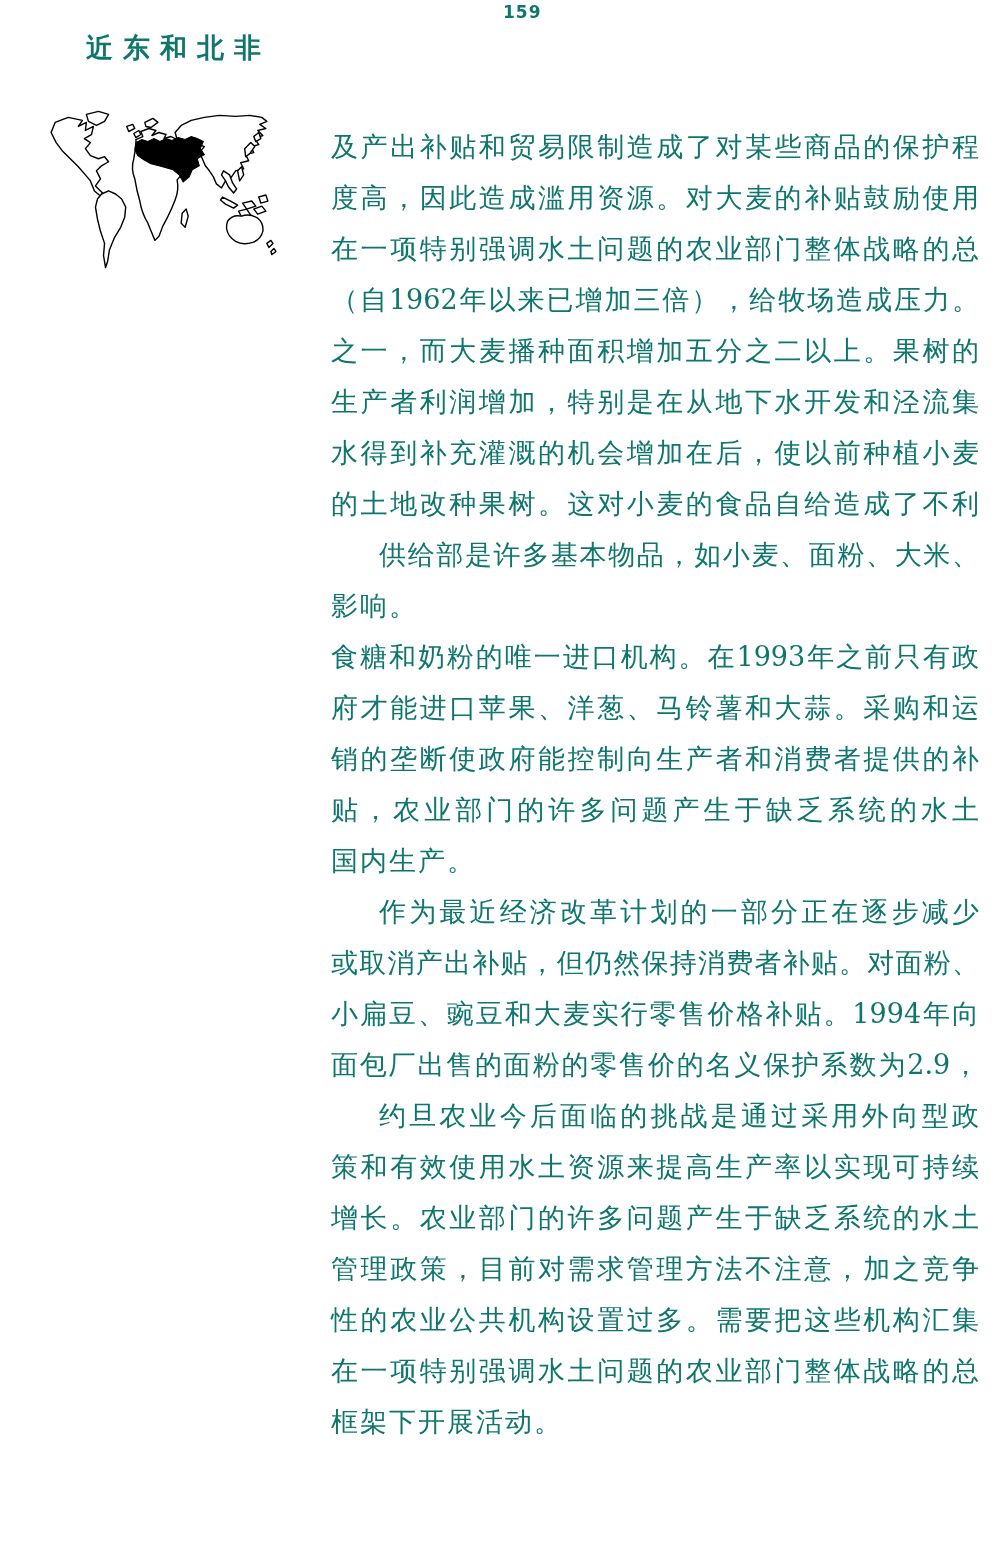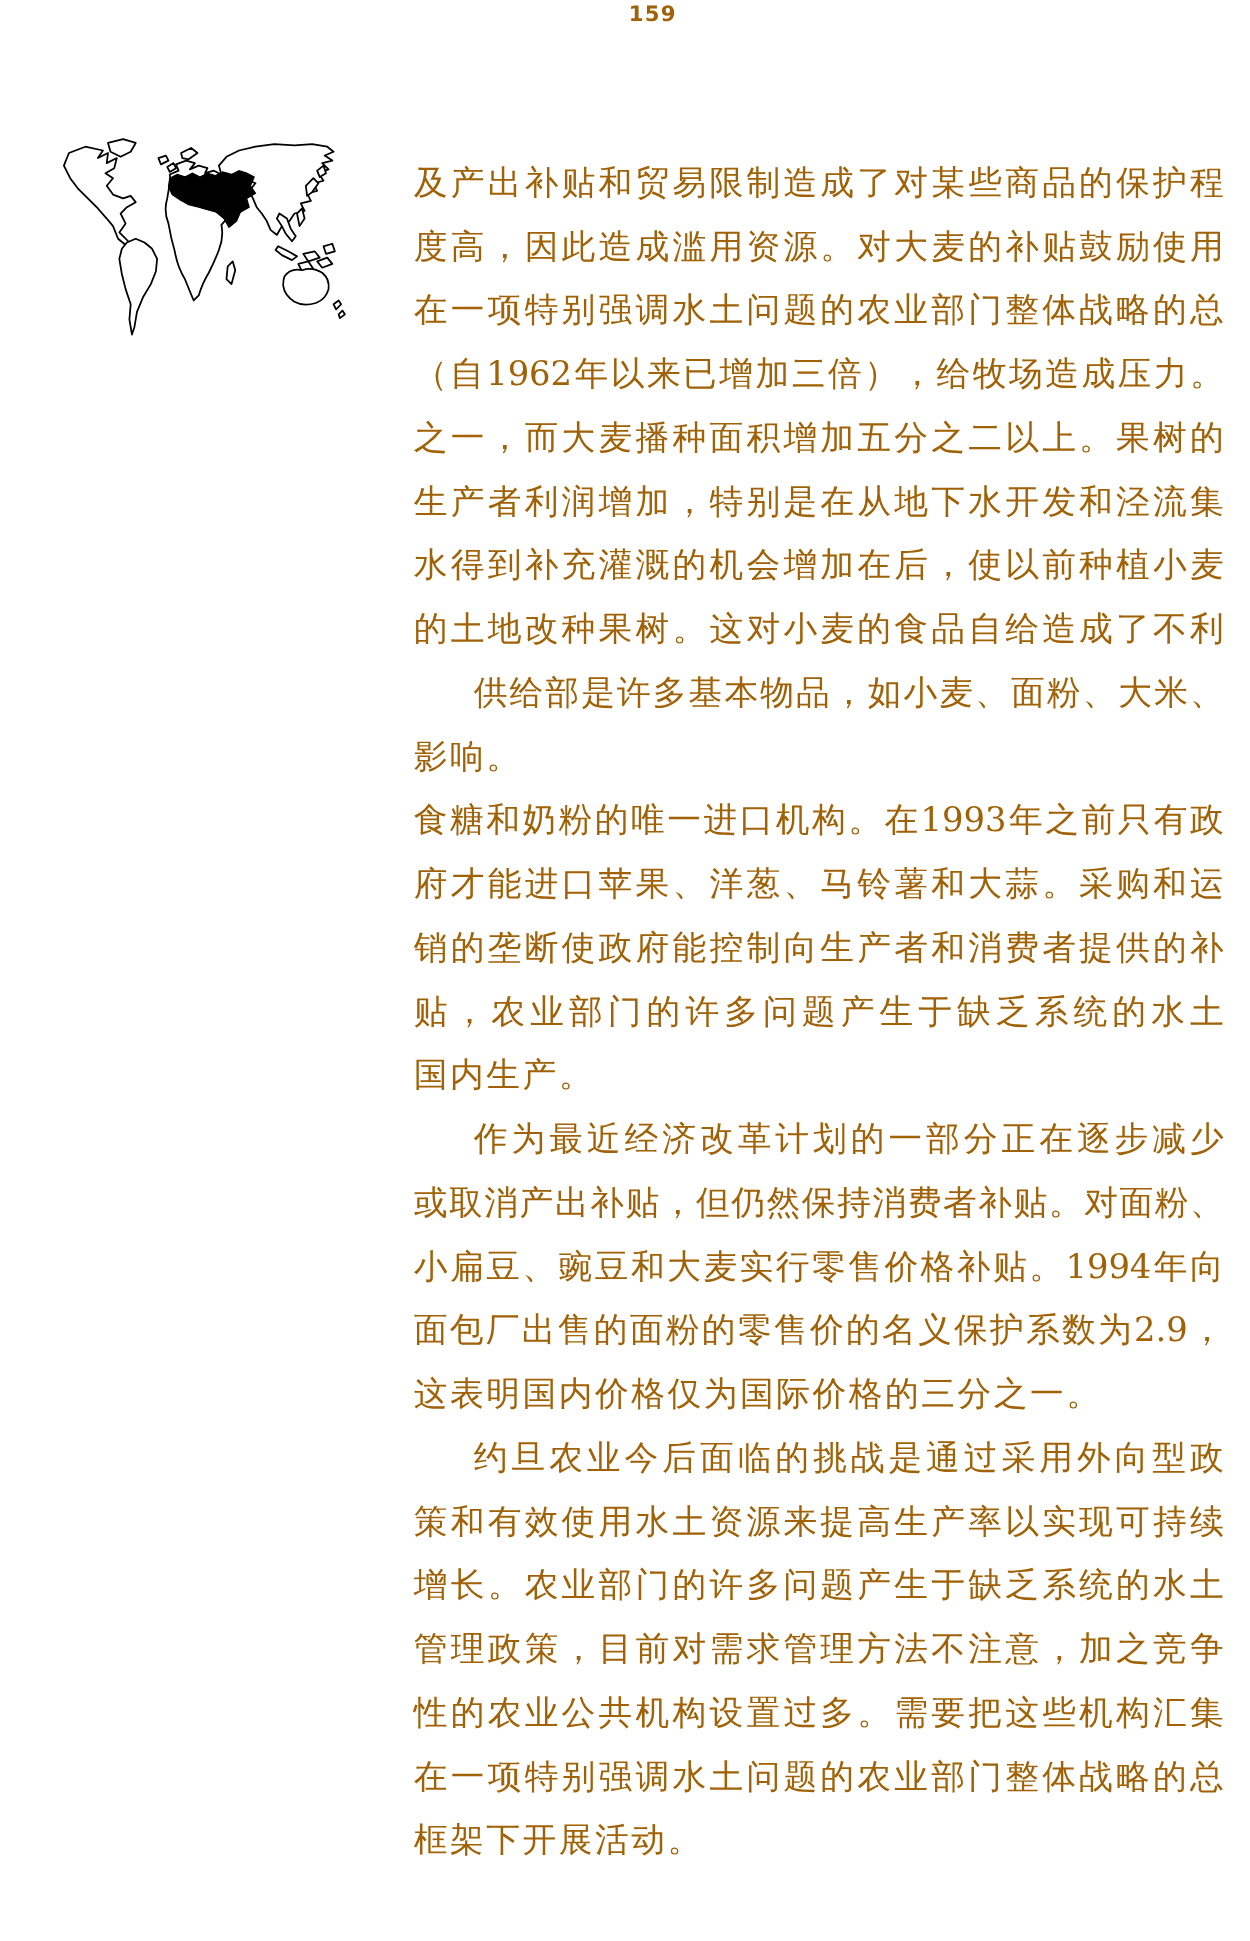--- a/index.html
+++ b/index.html
@@ -5,21 +5,21 @@
   html, body {
     margin: 0;
     padding: 0;
     background: #ffffff;
   }
   .page {
     position: relative;
     width: 1000px;
     height: 1553px;
     background: #ffffff;
-    color: #a16207;
+    color: #0f766e;
     font-family: "DejaVu Serif", "Liberation Serif", serif;
     overflow: hidden;
   }
   .page-number {
     position: absolute;
     left: 503px;
     top: 2px;
     font-size: 17px;
     font-weight: bold;
     letter-spacing: 1px;
@@ -67,20 +67,21 @@
     padding-left: 48px;
   }
 </style>
 </head>
 <body>
 
 <div class="page">
 
   <div class="page-number">159</div>
 
+  <div class="section-title">近东和北非</div>
 
   <div class="map-figure">
     <svg viewBox="0 0 245 170" xmlns="http://www.w3.org/2000/svg">
       <g fill="#ffffff" stroke="#000000" stroke-width="1.4" stroke-linejoin="round">
 
         <path d="M13,24 L17,14 L30,9 L44,12 L40,18 L48,14 L47,22 L55,18 L53,26 L46,30 L52,34 L47,40 L52,47 L60,50 L66,48 L70,53 L63,57 L58,62 L62,70 L57,77 L60,80 L65,85 L62,87 L56,82 L52,72 L47,66 L40,58 L32,50 L24,42 L18,34 Z"></path>
 
         <path d="M48,6 L60,3 L70,6 L66,13 L58,17 L50,13 Z"></path>
 
         <path d="M88,18 l6,-2 2,4 -6,3 z"></path>
@@ -136,21 +137,20 @@
       <div class="text-line">影响。</div>
       <div class="text-line fill">食糖和奶粉的唯一进口机构。在1993年之前只有政</div>
       <div class="text-line fill">府才能进口苹果、洋葱、马铃薯和大蒜。采购和运</div>
       <div class="text-line fill">销的垄断使政府能控制向生产者和消费者提供的补</div>
       <div class="text-line fill">贴，农业部门的许多问题产生于缺乏系统的水土</div>
       <div class="text-line">国内生产。</div>
       <div class="text-line fill indent">作为最近经济改革计划的一部分正在逐步减少</div>
       <div class="text-line fill">或取消产出补贴，但仍然保持消费者补贴。对面粉、</div>
       <div class="text-line fill">小扁豆、豌豆和大麦实行零售价格补贴。1994年向</div>
       <div class="text-line fill">面包厂出售的面粉的零售价的名义保护系数为2.9，</div>
-      <div class="text-line">这表明国内价格仅为国际价格的三分之一。</div>
       <div class="text-line fill indent">约旦农业今后面临的挑战是通过采用外向型政</div>
       <div class="text-line fill">策和有效使用水土资源来提高生产率以实现可持续</div>
       <div class="text-line fill">增长。农业部门的许多问题产生于缺乏系统的水土</div>
       <div class="text-line fill">管理政策，目前对需求管理方法不注意，加之竞争</div>
       <div class="text-line fill">性的农业公共机构设置过多。需要把这些机构汇集</div>
       <div class="text-line fill">在一项特别强调水土问题的农业部门整体战略的总</div>
       <div class="text-line">框架下开展活动。</div>
     </div>
 
 </div>

